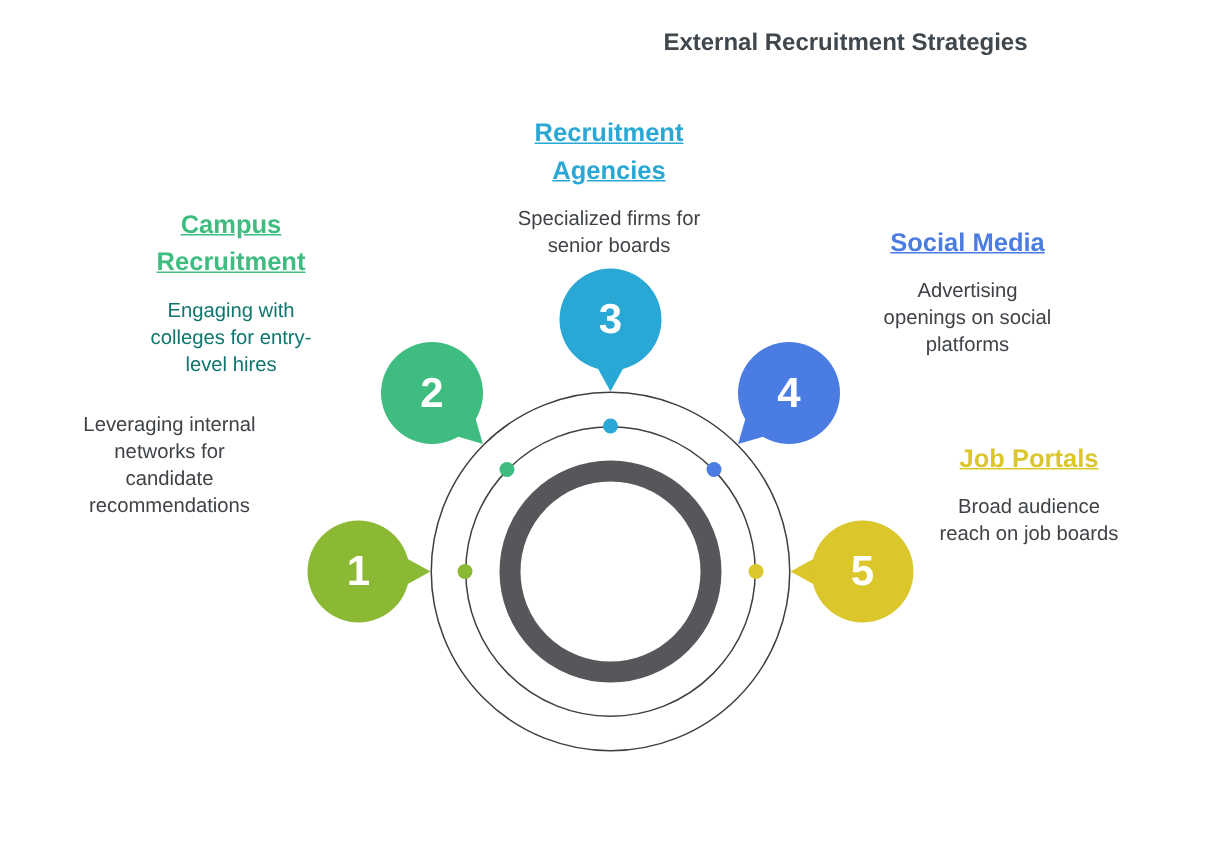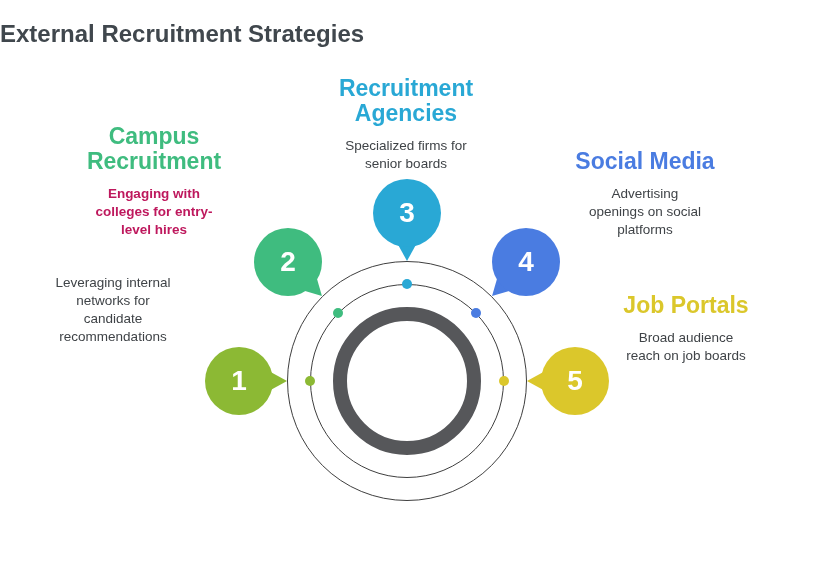--- a/index.html
+++ b/index.html
@@ -5,37 +5,38 @@
   html,body{margin:0;padding:0;background:#ffffff;}
   .canvas{
     position:relative;
     width:816px;height:562px;
     background:#ffffff;
     overflow:hidden;
     font-family:"Liberation Sans","DejaVu Sans",sans-serif;
   }
   .title{
     position:absolute;left:0;top:20px;width:685px;margin:0;
-    text-align:left;
-    font-size:24px;font-weight:bold;color:#40474d;
+    text-align:right;
+    font-size:16px;font-weight:bold;color:#40474d;
     white-space:pre-line;
   }
   
   .textblock{position:absolute;text-align:center;}
   .tb-heading{
-    font-size:23px;font-weight:bold;line-height:25px;
+    font-size:17px;font-weight:bold;line-height:25px;
     white-space:pre-line;
+    text-decoration:underline;
   }
   .tb-desc{
     margin-top:11px;
     font-size:13.5px;line-height:18px;color:#3f4347;
     white-space:pre-line;
   }
   .tb-1{left:23px; top:263px; width:180px;}
-  .tb-2{left:69px; top:124px; width:170px;}
+  .tb-2{left:69px; top:137px; width:170px;}
   .tb-3{left:316px;top:76px;  width:180px;}
   .tb-4{left:555px;top:149px; width:180px;}
   .tb-5{left:596px;top:293px; width:180px;}
   
   .diagram{position:absolute;left:0;top:0;width:816px;height:562px;}
   .ring{
     position:absolute;border-radius:50%;
     border:1.5px solid #3f3f3f;box-sizing:border-box;
   }
   .ring-outer {left:287px;top:261px;width:240px;height:240px;}
@@ -80,21 +81,21 @@
 
   <div class="textblock tb-1">
     <div class="tb-desc" style="color: rgb(63, 67, 71); text-align: center;">Leveraging internal
 networks for
 candidate
 recommendations</div>
   </div>
   <div class="textblock tb-2">
     <div class="tb-heading" style="color: rgb(63, 188, 127);">Campus
 Recruitment</div>
-    <div class="tb-desc" style="color: #be185d; font-weight: bold;">Engaging with
+    <div class="tb-desc" style="color: #0f766e;">Engaging with
 colleges for entry-
 level hires</div>
   </div>
   <div class="textblock tb-3">
     <div class="tb-heading" style="color: rgb(41, 168, 213);">Recruitment
 Agencies</div>
     <div class="tb-desc" style="color: rgb(63, 67, 71);">Specialized firms for
 senior boards</div>
   </div>
   <div class="textblock tb-4">

